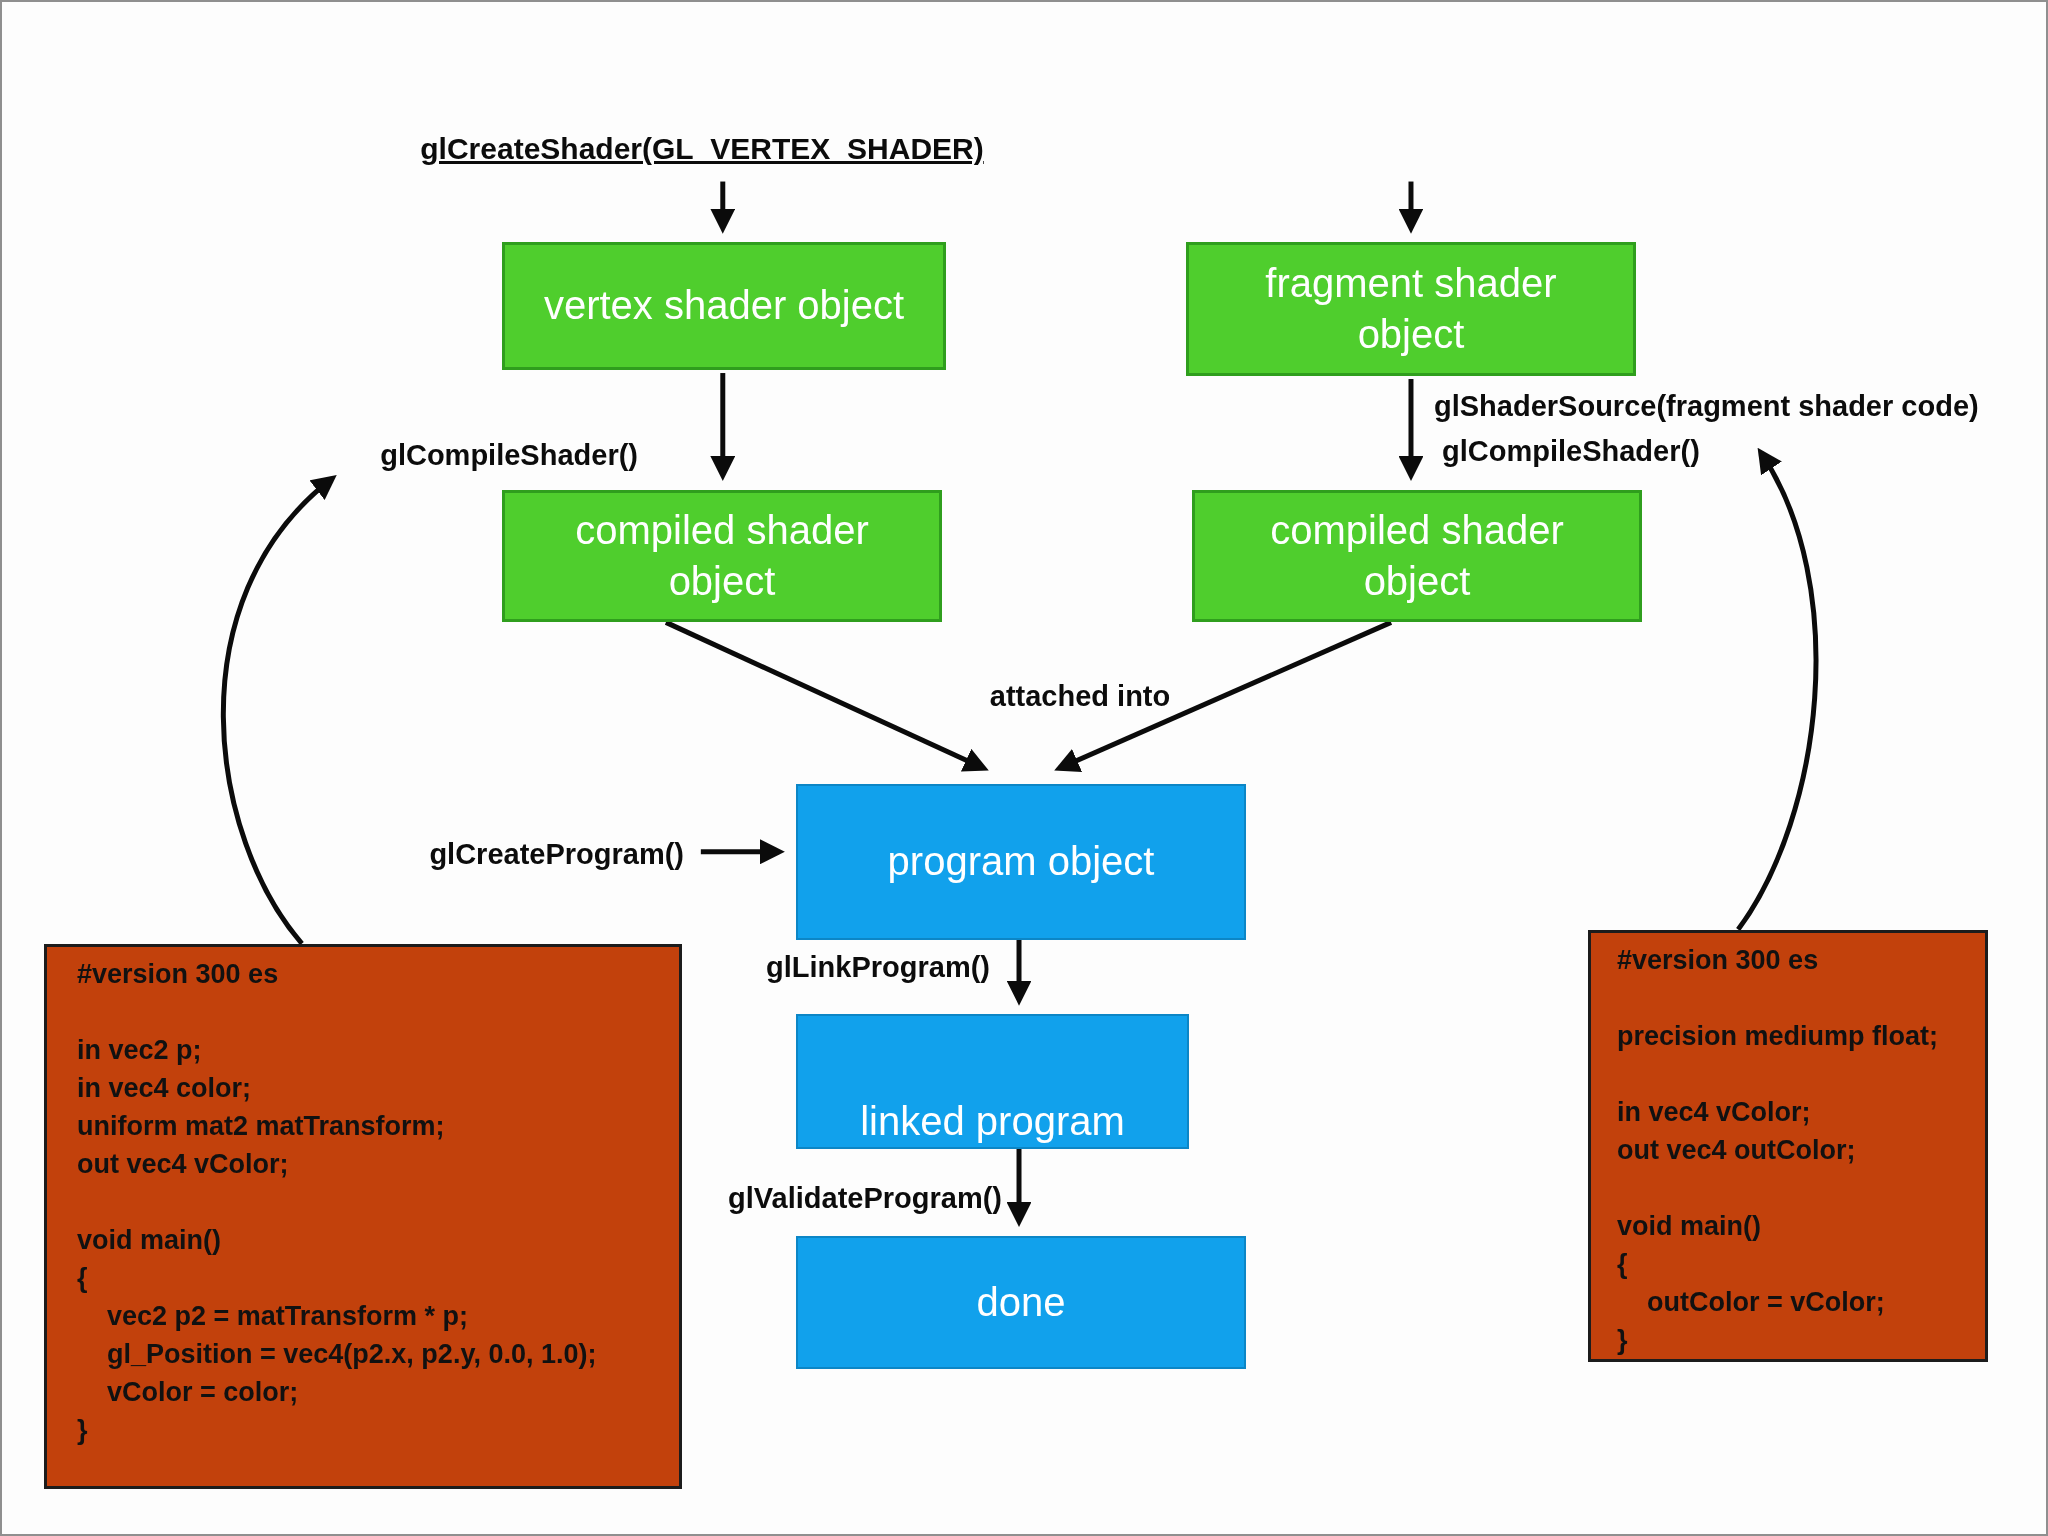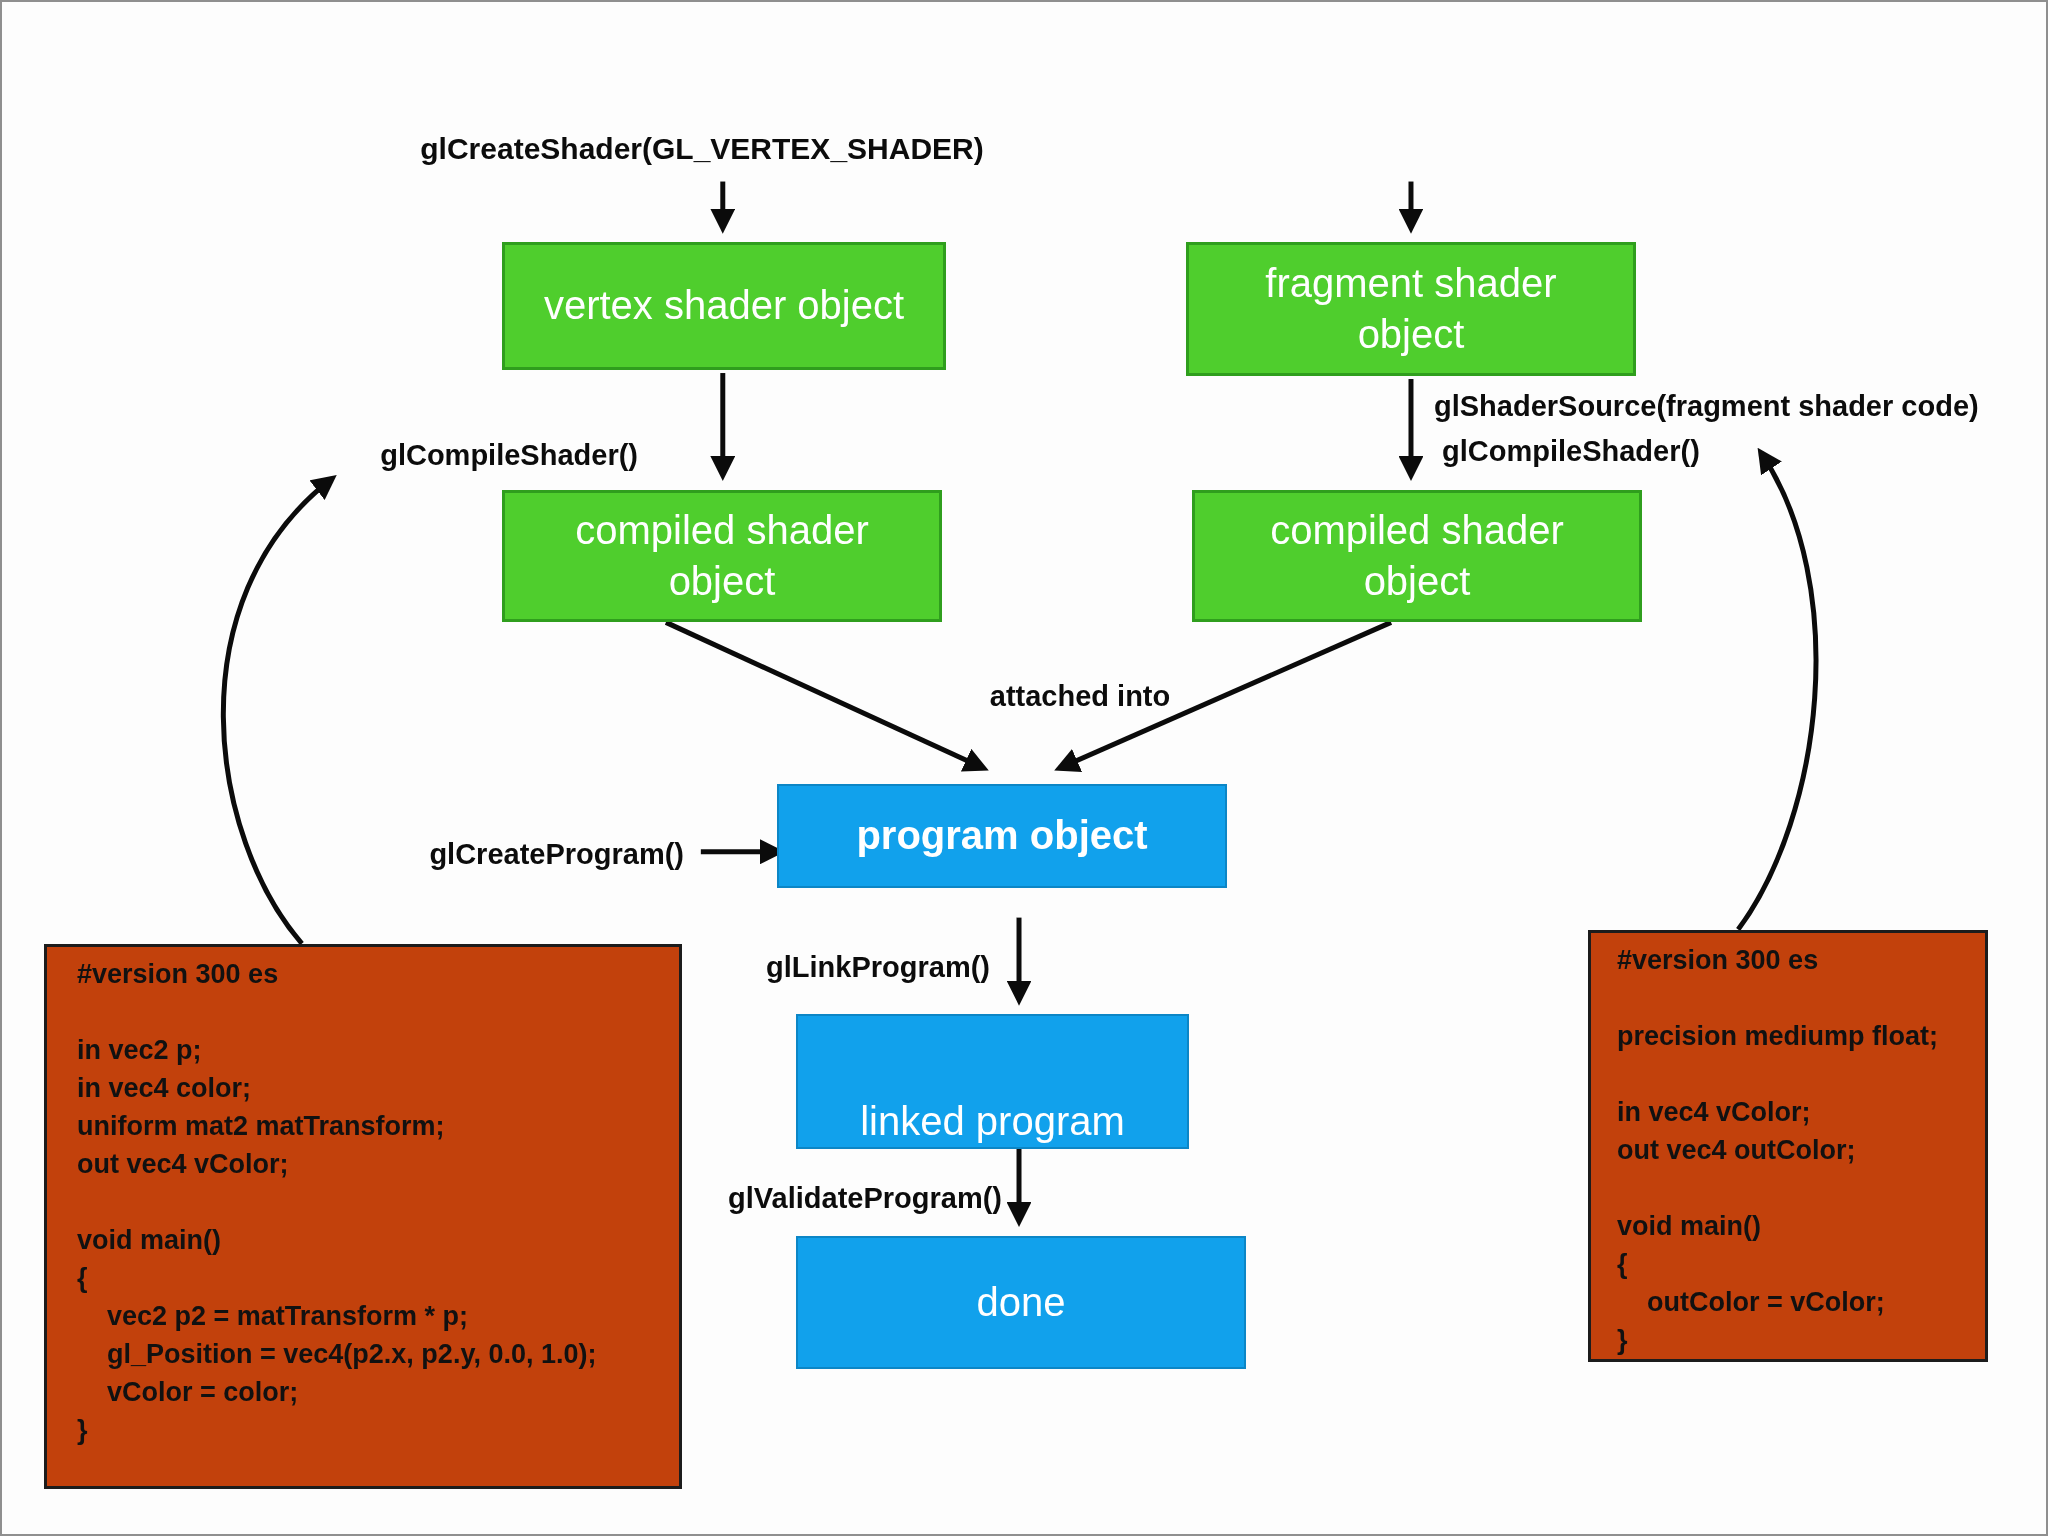--- a/index.html
+++ b/index.html
@@ -15,21 +15,21 @@
   }
   .arrow-layer{position:absolute;left:0;top:0;width:100%;height:100%;}
   .fn-label{
     position:absolute;
     font-weight:bold;
     font-size:29px;
     white-space:nowrap;
     color:#0c0c0c;
     letter-spacing:0px;
   }
-  .fn-label.big{font-size:30px;}
+  .fn-label.big{font-size:30px;text-decoration:underline;}
   .node{
     position:absolute;
     box-sizing:border-box;
     display:flex;
     align-items:center;
     justify-content:center;
     text-align:center;
     color:#ffffff;
     font-size:40px;
     font-weight:400;
@@ -110,21 +110,21 @@
   </div>
 
   <div class="node green two-line" style="left:500px;top:488px;width:440px;height:132px;">
     <span class="inner">compiled shader object</span>
   </div>
 
   <div class="node green two-line" style="left:1190px;top:488px;width:450px;height:132px;">
     <span class="inner">compiled shader object</span>
   </div>
 
-  <div class="node blue one-line" style="left:775px;top:782px;width:450px;height:104px;font-weight:bold;">
+  <div class="node blue one-line" style="left:794px;top:782px;width:450px;height:156px;">
     <span class="inner">program object</span>
   </div>
 
   <div class="node blue one-line" style="left:794px;top:1012px;width:393px;height:135px;align-items:flex-end;">
     <span class="inner">linked program</span>
   </div>
 
   <div class="node blue one-line" style="left:794px;top:1234px;width:450px;height:133px;justify-content:center;">
     <span class="inner">done</span>
   </div>

